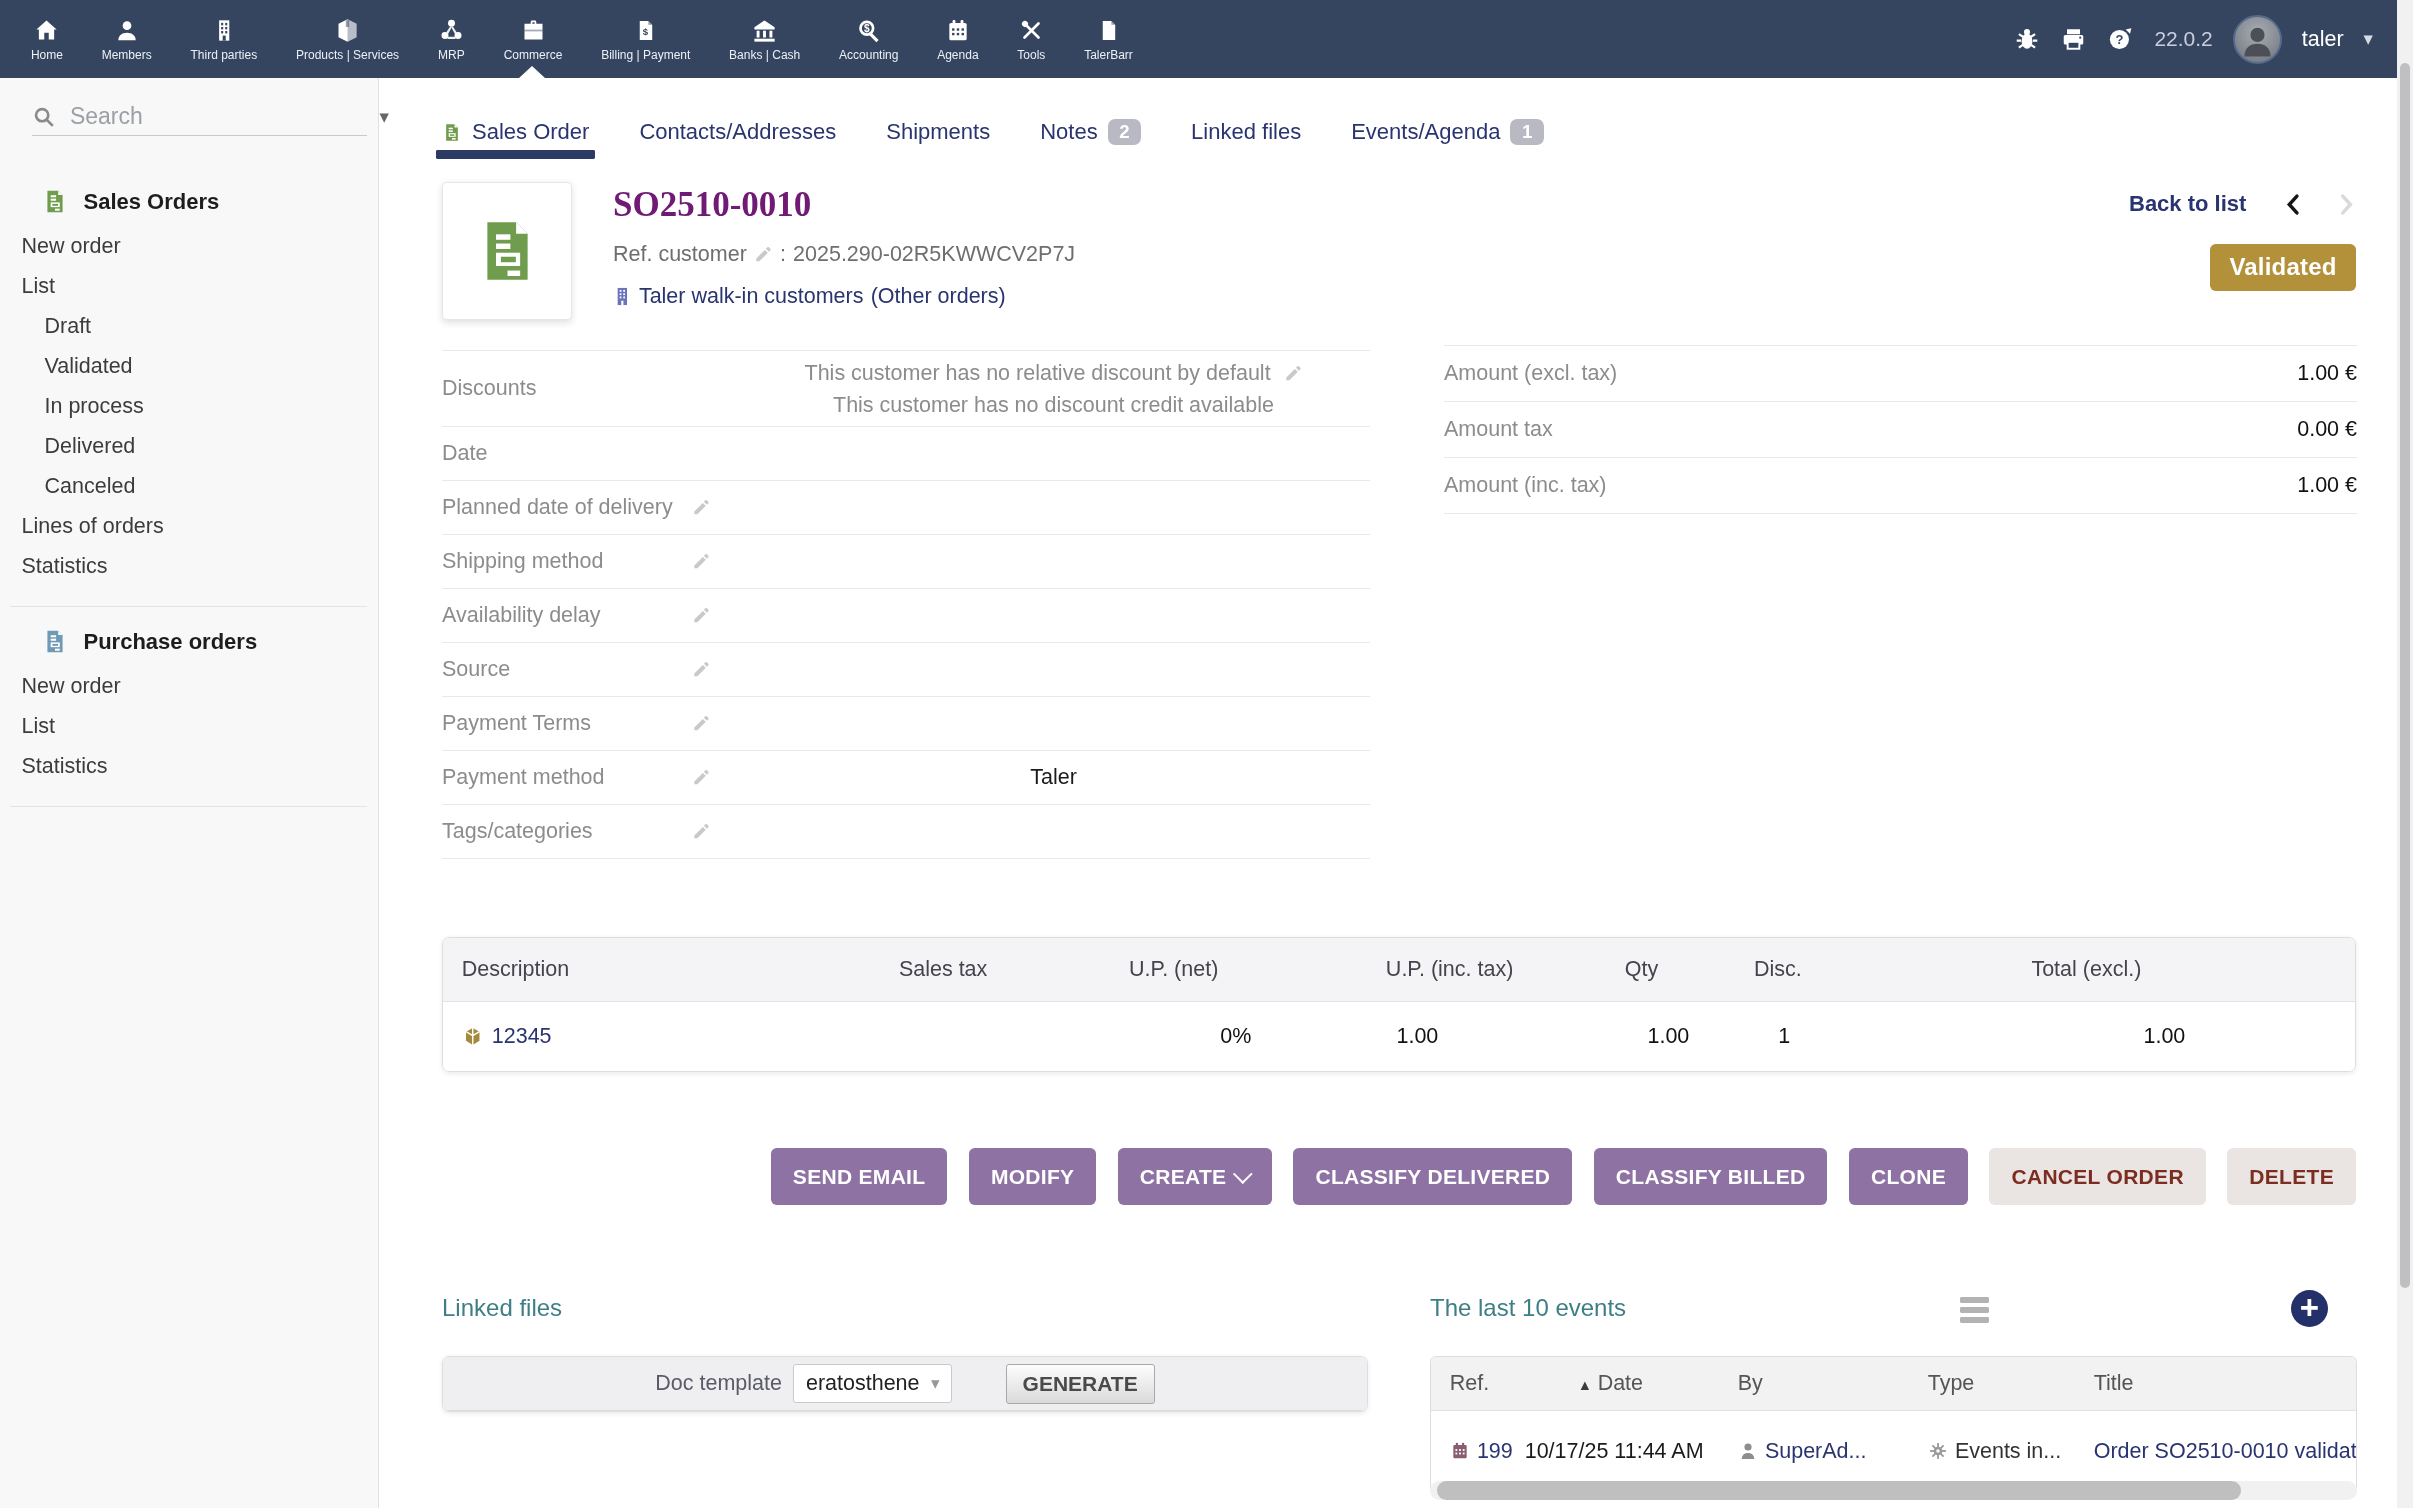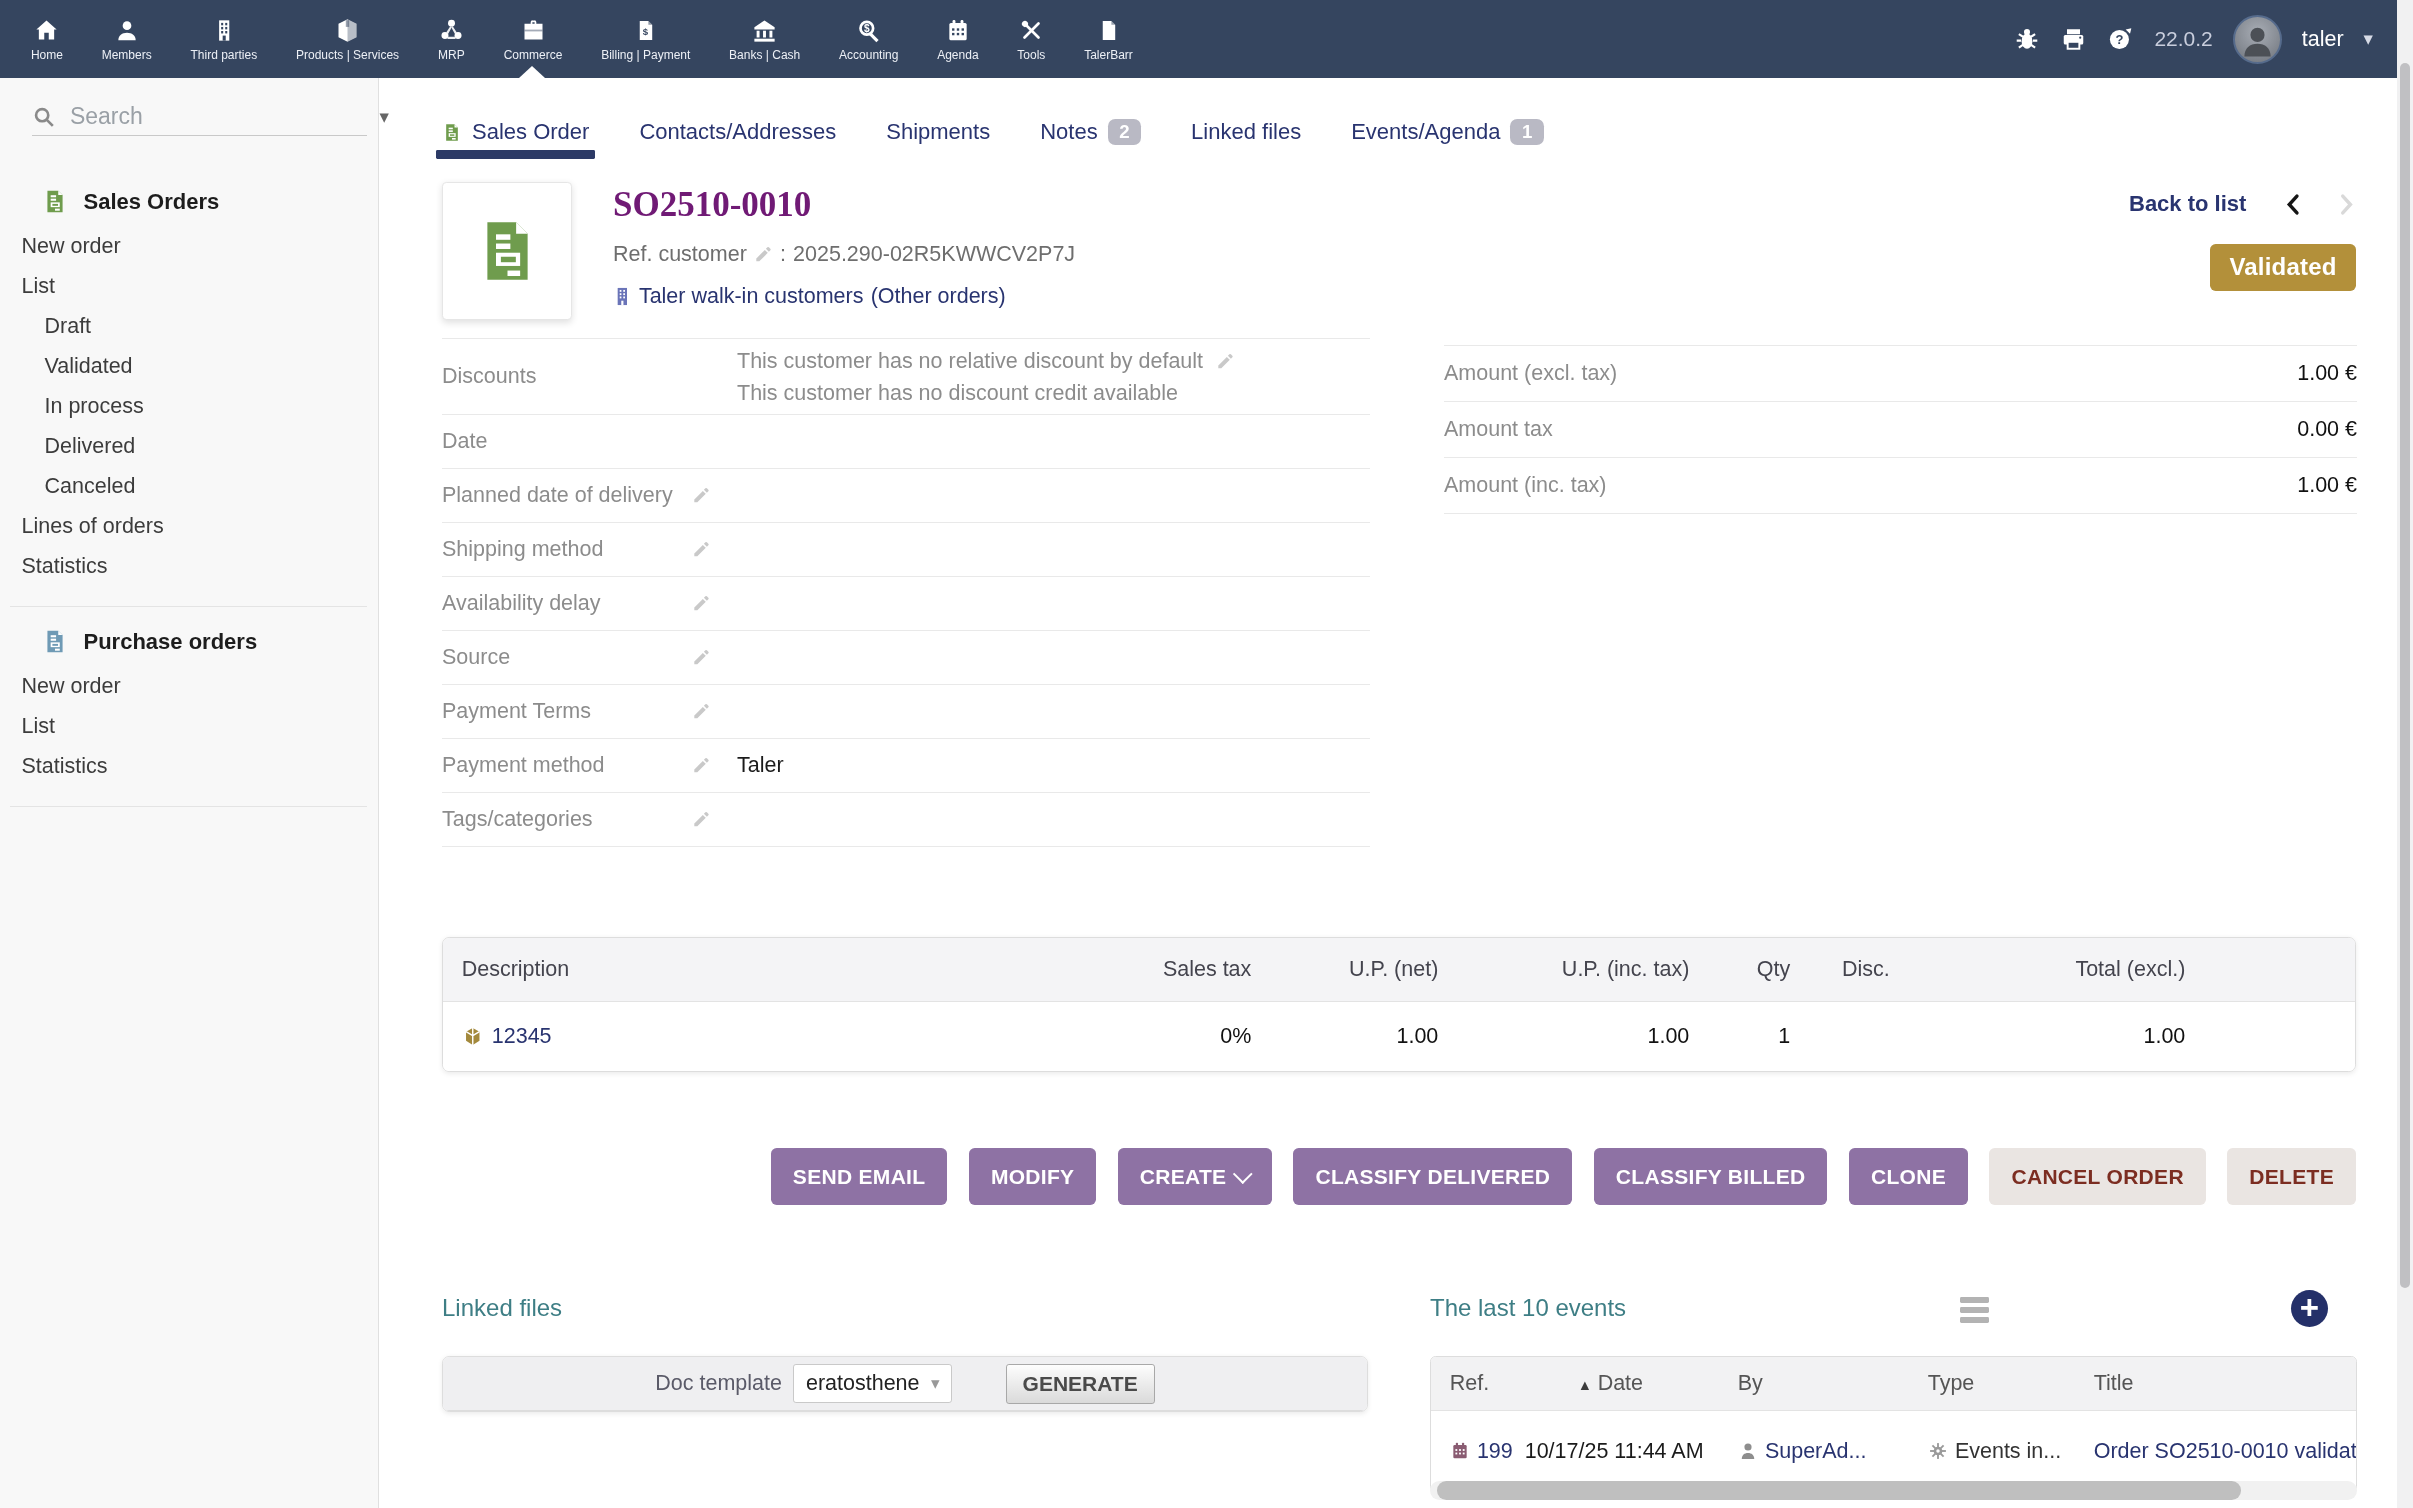--- a/index.html
+++ b/index.html
@@ -57,40 +57,40 @@
   .order-ref{font-size:35px;font-weight:bold;color:#701a75;font-family:Liberation Serif, serif;}
   .order-line{display:flex;align-items:center;gap:7.2px;font-size:21.5px;color:#6e6e6e;margin-top:17px;}
   .order-line .navy{color:#293470;cursor:pointer;}
   .pencil{color:#c9c9c9;}
   .back-nav{position:absolute;left:2129px;top:191px;width:228px;display:flex;align-items:center;justify-content:space-between;}
   .back-link{font-size:22px;font-weight:bold;color:#293470;cursor:pointer;}
   .status-badge{position:absolute;right:57px;top:244px;background:#b3903a;color:#fff;font-size:24px;
                 font-weight:bold;padding:9.3px 19.4px;border-radius:5.7px;letter-spacing:0.2px;}
 
   
-  .details{position:absolute;left:442px;top:338px;width:928px;}
+  .details{position:absolute;left:442px;top:350px;width:928px;text-align:center;}
   .drow{display:flex;align-items:center;min-height:53px;border-top:0.7px solid #e9e9e9;font-size:21.5px;}
   .drow:last-child{border-bottom:0.7px solid #e9e9e9;}
   .drow.tall{min-height:75px;align-items:center;}
   .dlabel{width:295px;display:flex;align-items:center;color:#8c8c8c;flex-shrink:0;}
   .dlabel .pencil{margin-left:auto;margin-right:26px;}
   .dvalue{flex:1;color:#1b1b1b;}
   .dvalue.gray{color:#8c8c8c;line-height:32px;}
   .amounts{position:absolute;left:1444px;top:345px;width:913px;}
   .arow{display:flex;align-items:center;justify-content:space-between;height:55px;
         border-top:0.7px solid #e9e9e9;font-size:21.5px;}
   .arow:last-child{border-bottom:0.7px solid #e9e9e9;}
   .alabel{color:#8c8c8c;}
   .avalue{color:#111;}
 
   
   .items{position:absolute;left:442px;top:937px;width:1914px;border:0.7px solid #ddd;border-radius:7.2px;
          box-shadow:0 1.4px 5.7px rgba(0,0,0,.08);overflow:hidden;box-sizing:border-box;}
   .irow{display:flex;align-items:center;padding:0 18.7px;font-size:21.5px;}
-  .ihead{height:63px;background:#f4f4f6;color:#44444e;border-bottom:0.7px solid #e3e3e3;}
+  .ihead{height:63px;background:#f4f4f6;color:#44444e;border-bottom:0.7px solid #e3e3e3;gap:44px;}
   .ibody{height:69px;background:#fff;color:#111;}
   .c-desc{flex:1;display:flex;align-items:center;gap:8.6px;}
   .c-desc a{color:#293470;text-decoration:none;}
   .c-tax{width:215px;text-align:right;}
   .c-net{width:187px;text-align:right;}
   .c-inc{width:251px;text-align:right;}
   .c-qty{width:101px;text-align:right;}
   .c-disc{width:151px;text-align:center;}
   .c-total{width:244px;text-align:right;}
   .c-sp{width:151px;}

